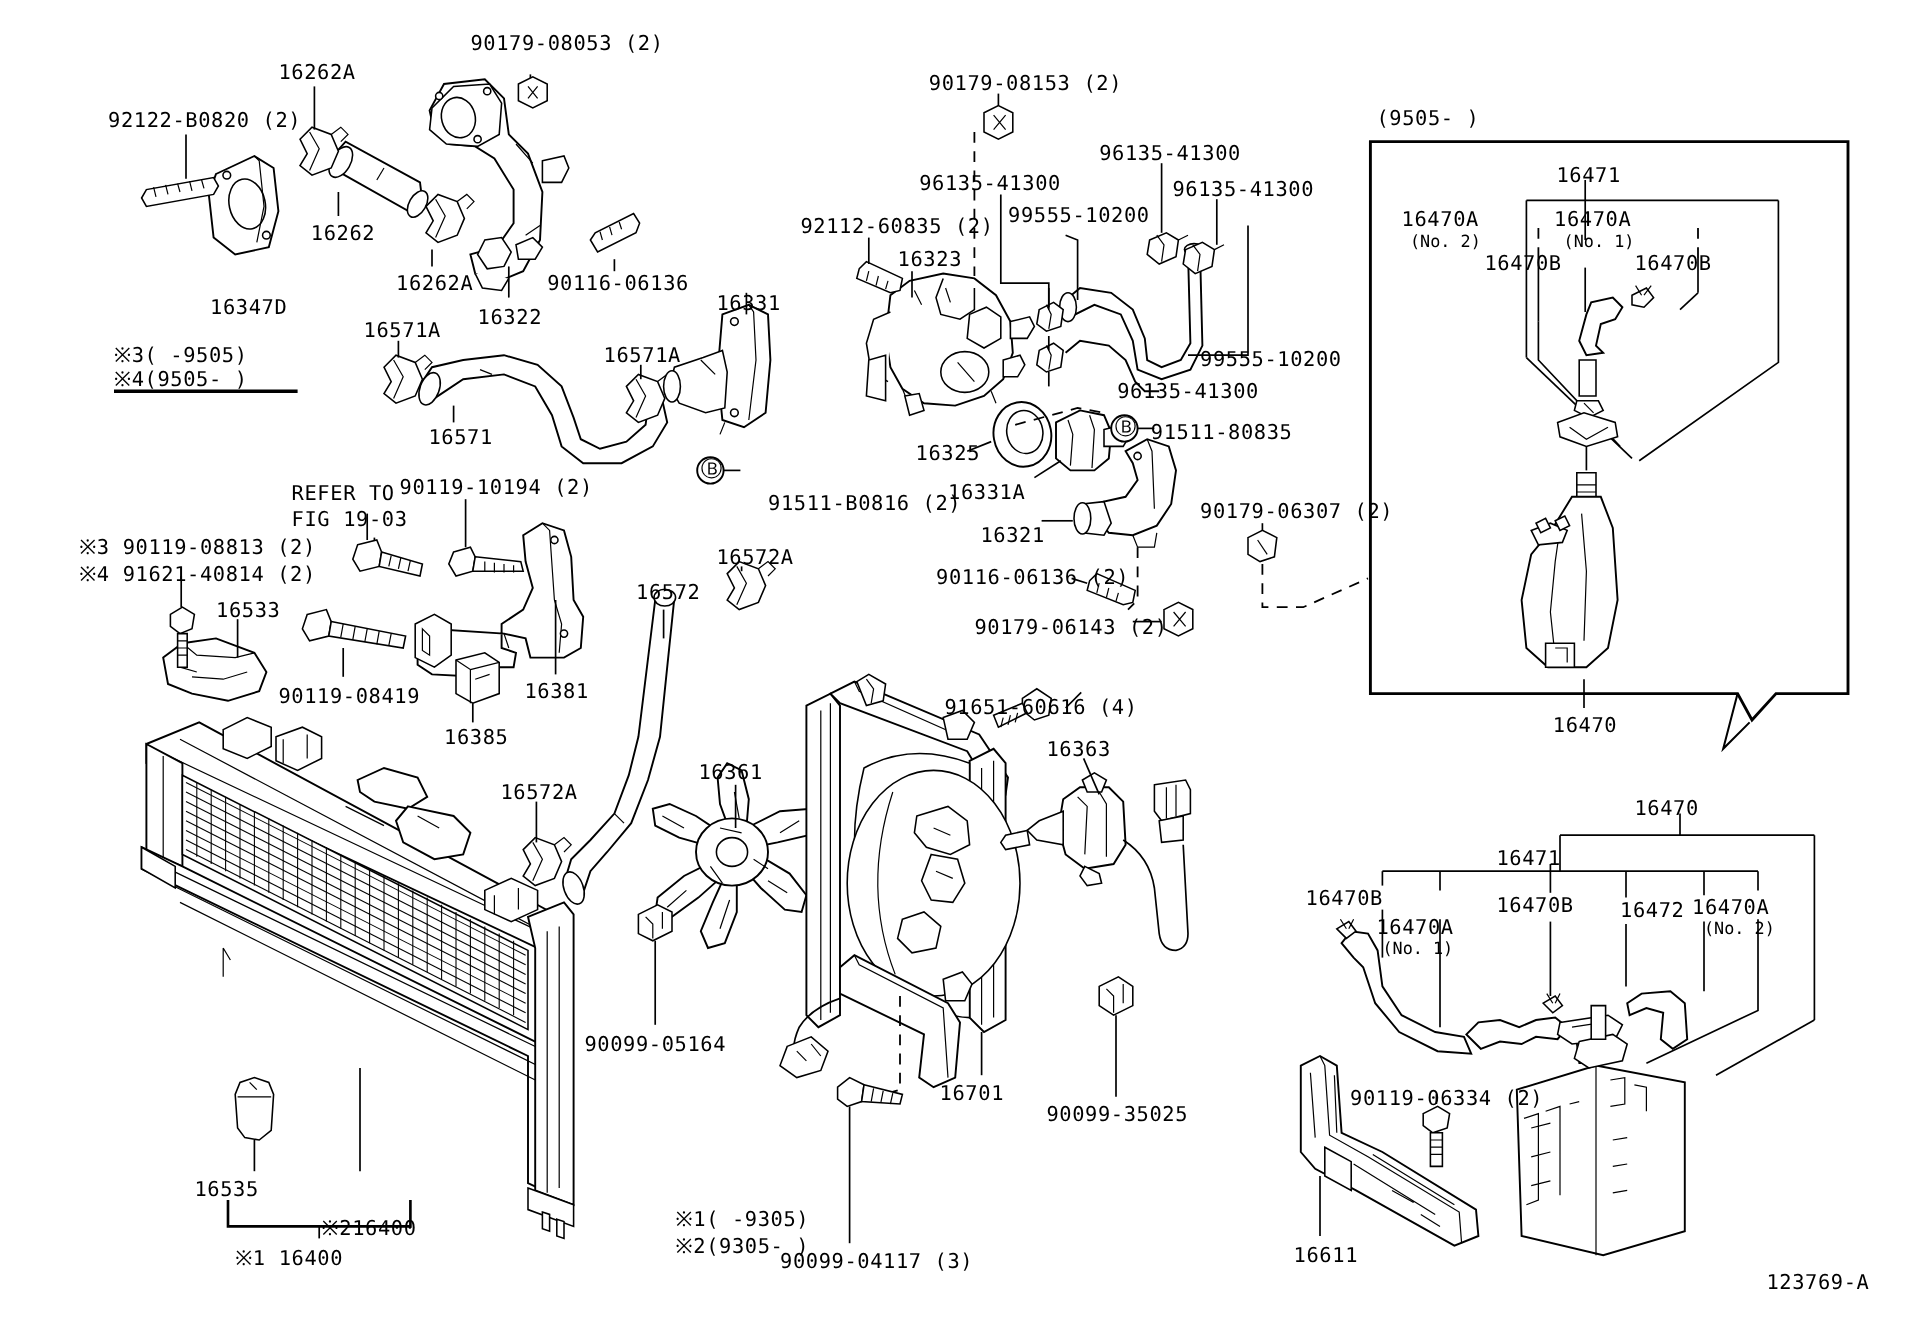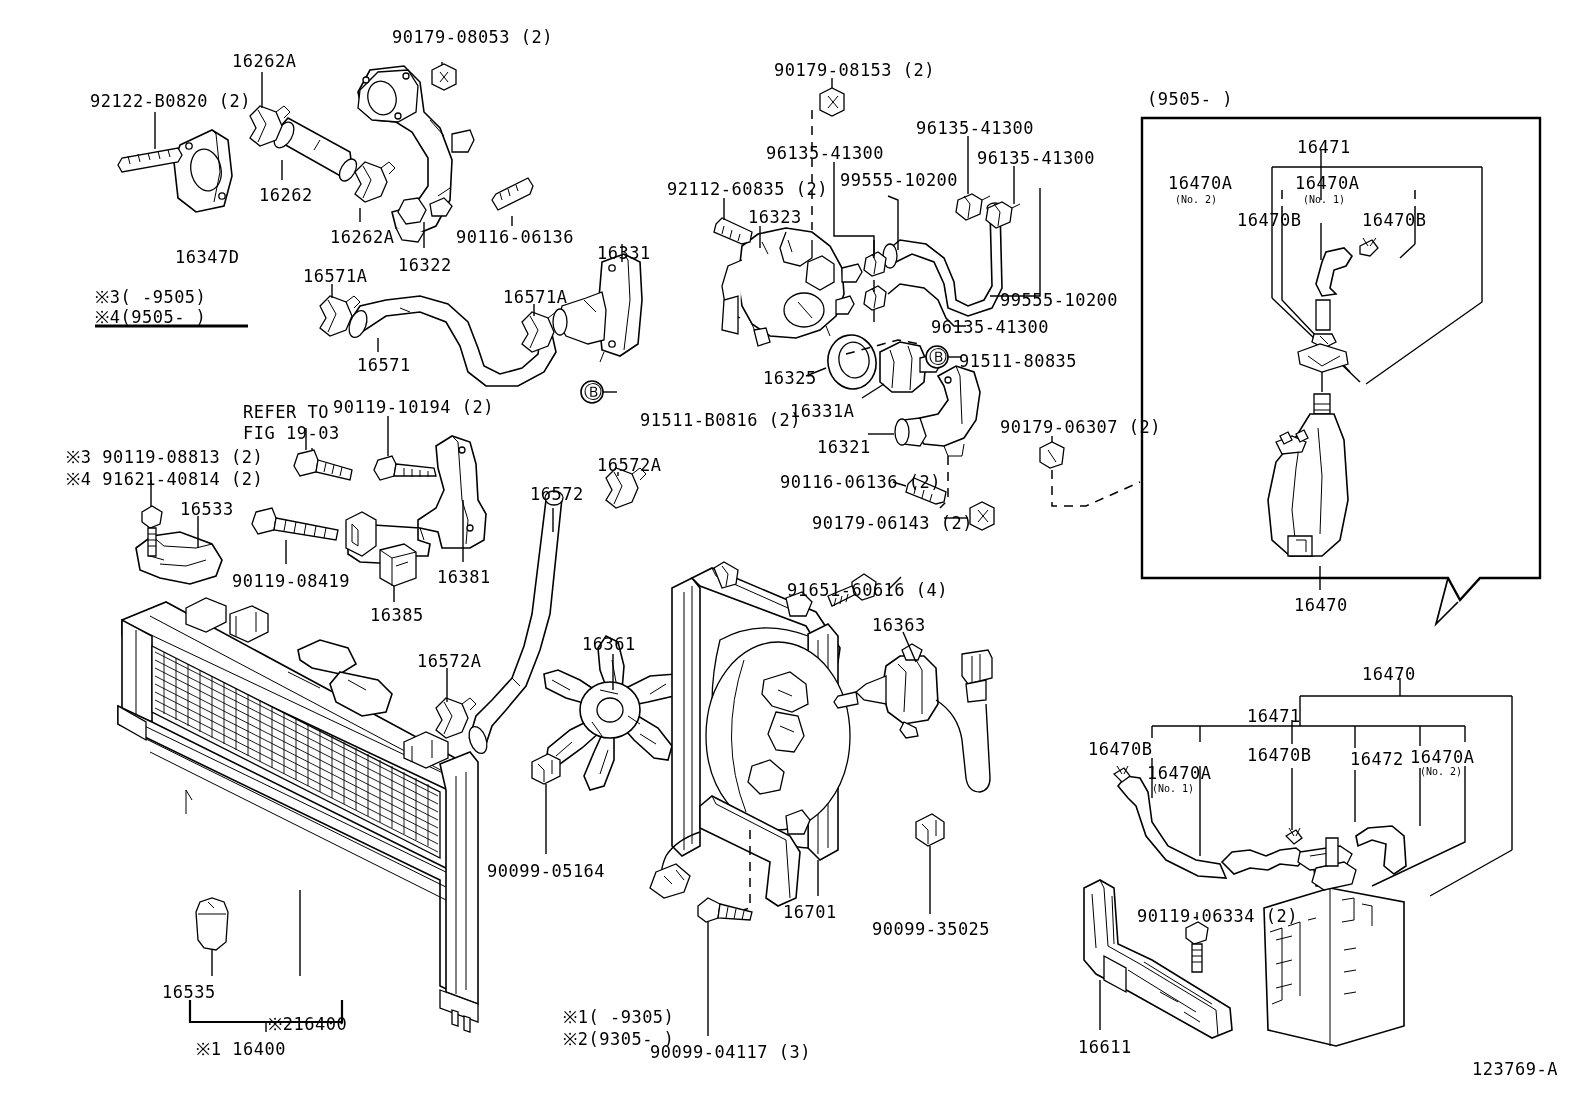--- a/index.html
+++ b/index.html
@@ -14,21 +14,21 @@
   }
   .lbl{
     position:absolute;
     font-family:"DejaVu Sans Mono","Liberation Mono",monospace;
     font-size:17px;
     letter-spacing:0.5px;
     color:#000;
     white-space:nowrap;
     line-height:1.15;
   }
-  .lbl.xs{font-size:10px;letter-spacing:0px;}
+  .lbl.xs{font-size:14px;letter-spacing:0px;}
   .lbl.big{font-size:18px;}
   svg{position:absolute;left:0;top:0;width:1592px;height:1099px;overflow:visible;}
   .ln{stroke:#000;stroke-width:1.4;fill:none;}
   .ln2{stroke:#000;stroke-width:1.7;fill:none;}
   .lnthin{stroke:#000;stroke-width:1;fill:none;}
   .dash{stroke:#000;stroke-width:1.5;fill:none;stroke-dasharray:9 7;}
   .part{stroke:#000;stroke-width:1.6;fill:#ffffff;}
   .part2{stroke:#000;stroke-width:1.3;fill:#ffffff;}
   .brk{stroke:#000;stroke-width:2.2;fill:none;}
   .boxline{stroke:#000;stroke-width:2.4;fill:none;}
@@ -638,21 +638,21 @@
       <div class="lbl" style="left: 1294px; top: 596px;">16470</div>
       <div class="lbl" style="left: 1362px; top: 665px;">16470</div>
       <div class="lbl" style="left: 1247px; top: 707px;">16471</div>
       <div class="lbl" style="left: 1088px; top: 740px;">16470B</div>
       <div class="lbl" style="left: 1147px; top: 764px;">16470A</div>
       <div class="lbl xs" style="left: 1152px; top: 783px;">(No. 1)</div>
       <div class="lbl" style="left: 1247px; top: 746px;">16470B</div>
       <div class="lbl" style="left: 1350px; top: 750px;">16472</div>
       <div class="lbl" style="left: 1410px; top: 748px;">16470A</div>
       <div class="lbl xs" style="left: 1420px; top: 766px;">(No. 2)</div>
-      <div class="lbl" style="left: 1125px; top: 907px; margin-left: 12px;">90119-06334 (2)</div>
+      <div class="lbl" style="left: 1125px; top: 907px;">90119-06334 (2)</div>
       <div class="lbl" style="left: 1078px; top: 1038px;">16611</div>
       <div class="lbl big" style="left: 584px; top: 382px;">Ⓑ</div>
       <div class="lbl big" style="left: 929px; top: 347px;">Ⓑ</div>
     </div>
 
   <div class="lbl" style="left:95px;top:288px;">※3(      -9505)</div>
   <div class="lbl" style="left:95px;top:308px;">※4(9505-      )</div>
 
   <div class="lbl" style="left:563px;top:1008px;">※1(      -9305)</div>
   <div class="lbl" style="left:563px;top:1030px;">※2(9305-      )</div>

